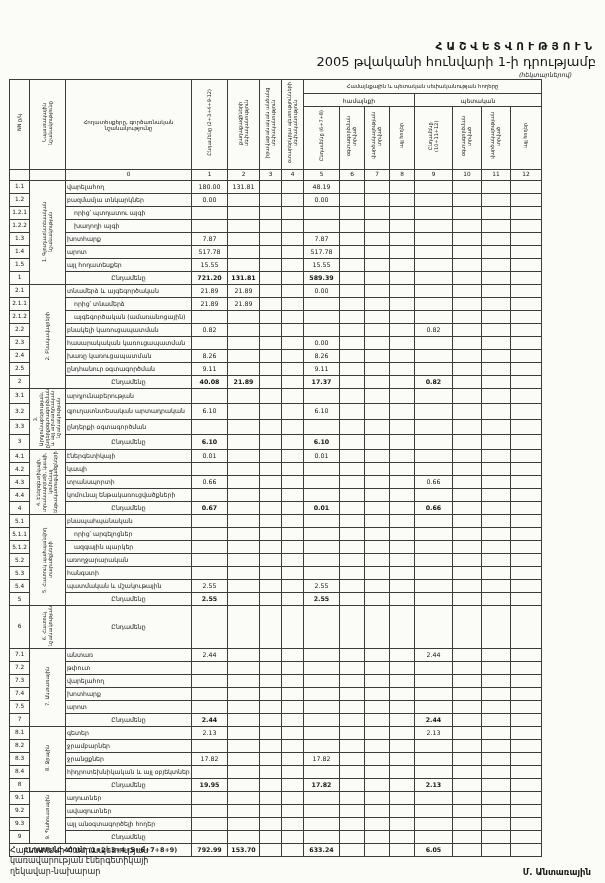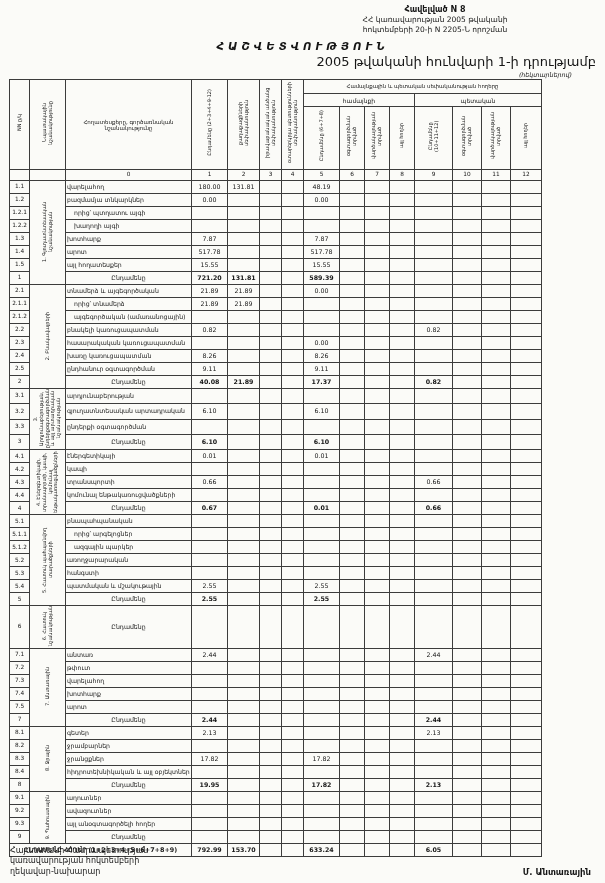--- a/index.html
+++ b/index.html
@@ -7,21 +7,21 @@
     width:605px;height:883px;
     background:#fbfbf8;
     color:#161616;
     font-family:"DejaVu Sans",sans-serif;
     position:relative;
     overflow:hidden;
   }
   .sheet{position:absolute;inset:0;padding:4px 9px;}
   .appendix{position:absolute;left:320px;top:5px;width:230px;text-align:center;font-size:7.5px;line-height:1.3;}
   .appendix .l1{font-weight:bold;font-size:8px;}
-  .title{ text-align:center;font-weight:bold;font-size:10.5px;letter-spacing:4px;margin-top:36px;font-style:italic;}
+  .title{ text-align:right;font-weight:bold;font-size:10.5px;letter-spacing:4px;margin-top:36px;}
   .subtitle{text-align:center;font-weight:bold;font-size:7.4px;line-height:1.35;margin-top:3px;}
   .asof{text-align:right;font-weight:normal;font-size:13px;margin-top:2px;}
   .units{text-align:right;font-style:italic;font-size:6.3px;margin:2px 24px 1px 0;}
 
   table{border-collapse:collapse;table-layout:fixed;width:529px;margin-top:1px;}
   th,td{border:1px solid #3c3c3c;padding:0 1px;overflow:hidden;vertical-align:middle;}
   thead th{font-weight:normal;text-align:center;background:#fbfbf8;}
   .band{font-size:5.4px;height:13px;line-height:1;}
   .grp{font-size:6px;height:12px;}
   .subhdr{height:62px;}
@@ -43,25 +43,20 @@
 
   .footer{position:absolute;left:10px;right:14px;bottom:6px;display:flex;justify-content:space-between;align-items:flex-end;}
   .footer-left{font-size:8px;line-height:1.3;}
   .footer-sig{font-size:8.5px;font-weight:bold;}
 </style>
 </head>
 <body>
 
 <div class="sheet">
 
-  <div class="appendix">
-    <div class="l1">Հավելված N 8</div>
-    <div>ՀՀ կառավարության 2005 թվականի</div>
-    <div>հոկտեմբերի 20-ի N 2205-Ն որոշման</div>
-  </div>
 
   <div class="title">ՀԱՇՎԵՏՎՈՒԹՅՈՒՆ</div>
   <div class="asof">2005 թվականի հունվարի 1-ի դրությամբ</div>
   <div class="units">(հեկտարներով)</div>
 
   <table>
     <colgroup>
       <col style="width:20px">
         <col style="width:36px">
         <col style="width:126px">
@@ -913,19 +908,19 @@
           <td class="vcell"></td>
           <td class="vcell"></td>
           <td class="vcell"></td>
         </tr>
       </tbody>
   </table>
 
   <div class="footer">
     <div class="footer-left">
       <div>Հայաստանի Հանրապետության</div>
-      <div>կառավարության հոկտեմբերի</div>
+      <div>կառավարության էներգետիկայի</div>
       <div>ղեկավար-նախարար</div>
     </div>
     <div class="footer-sig">Մ. Անտառային</div>
   </div>
 
 </div>
 
 </body></html>

